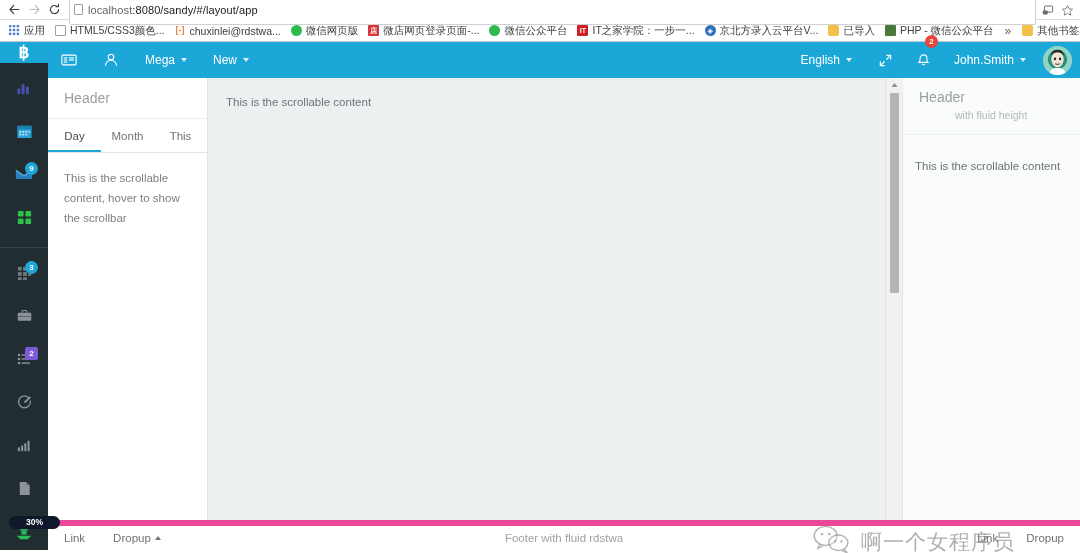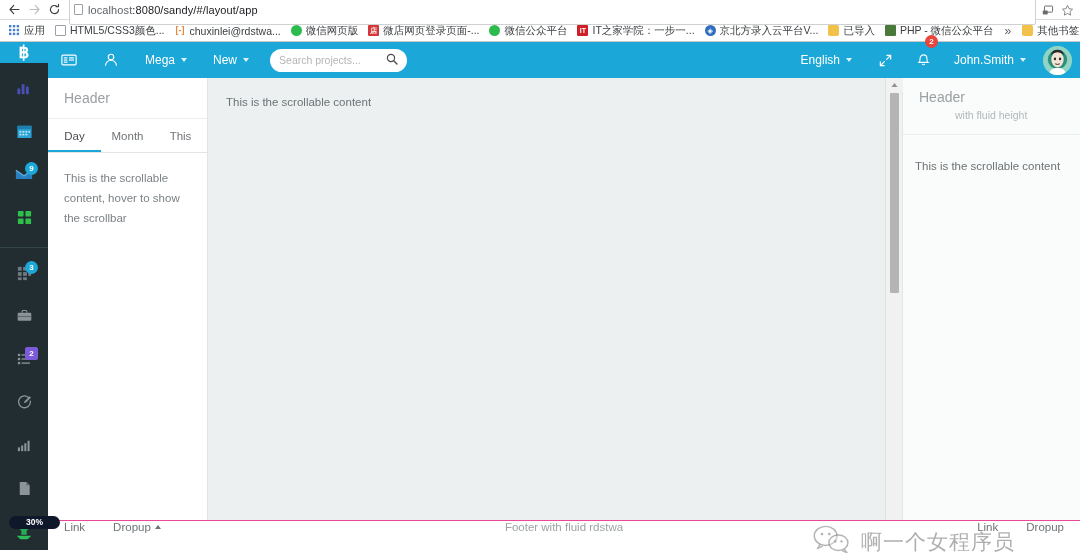--- a/index.html
+++ b/index.html
@@ -252,22 +252,22 @@
   .rp-title { font-size: 14px; color: #9ba0a4; line-height: 1.25; }
   .rp-sub { font-size: 10.5px; color: #b3b8bb; margin-top: 2px; margin-left: 36px; }
   .rp-body {
     padding: 22px 12px; font-size: 11.5px; color: #6d7376; line-height: 1.6;
   }
 
   
   .footer {
     height: 30px; flex: none;
     background: #ffffff;
-    border-top: 1px solid #ec4899;
-    display: flex; align-items: flex-start;
+    border-top: 6px solid #ec4899;
+    display: flex; align-items: center;
     padding: 0 16px;
     position: relative;
   }
   .ft-left { display: flex; align-items: center; gap: 28px; }
   .ft-right { margin-left: auto; display: flex; align-items: center; gap: 28px; }
   .ft-link {
     font-size: 11.5px; color: #6d7376;
     display: flex; align-items: center;
   }
   .ft-center {
@@ -576,29 +576,20 @@
           </span>
         </div>
         <div class="nb-item">
           <span>Mega</span>
           <span class="caret-d"></span>
         </div>
         <div class="nb-item">
           <span>New</span>
           <span class="caret-d"></span>
         </div>
-        <div class="search-box">
-          <input type="text" placeholder="Search projects..." style="">
-          <span>
-            <svg width="12" height="12" viewBox="0 0 14 14">
-                <circle cx="5.8" cy="5.8" r="4.2" stroke="#4a4a4a" stroke-width="1.4" fill="none"></circle>
-                <path d="M9 9 L12.8 12.8" stroke="#4a4a4a" stroke-width="1.6" stroke-linecap="round"></path>
-              </svg>
-          </span>
-        </div>
       </div>
 
       <div class="nb-right">
         <div class="nb-item">
           <span>English</span>
           <span class="caret-d"></span>
         </div>
         <div class="nb-item">
           <span class="nb-ic">
             <svg width="15" height="15" viewBox="0 0 16 16">

